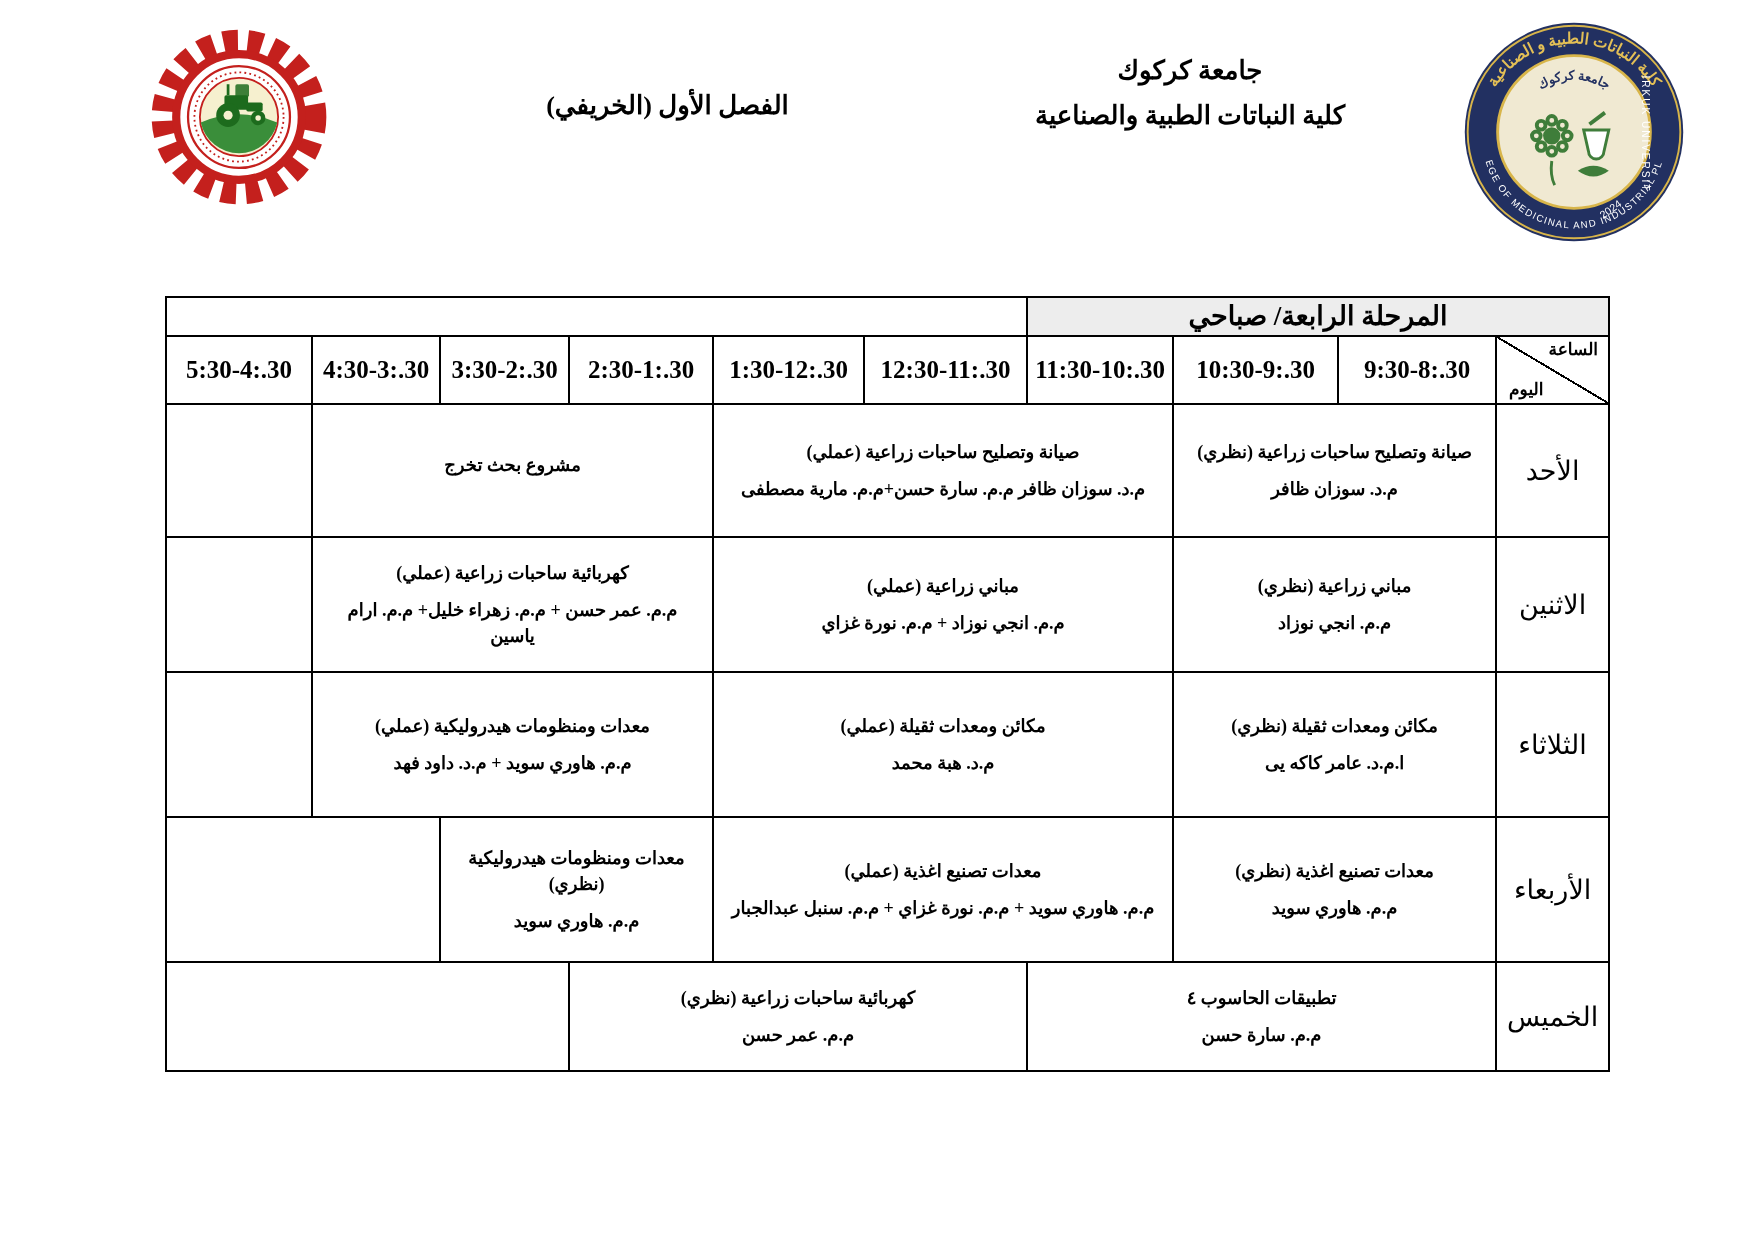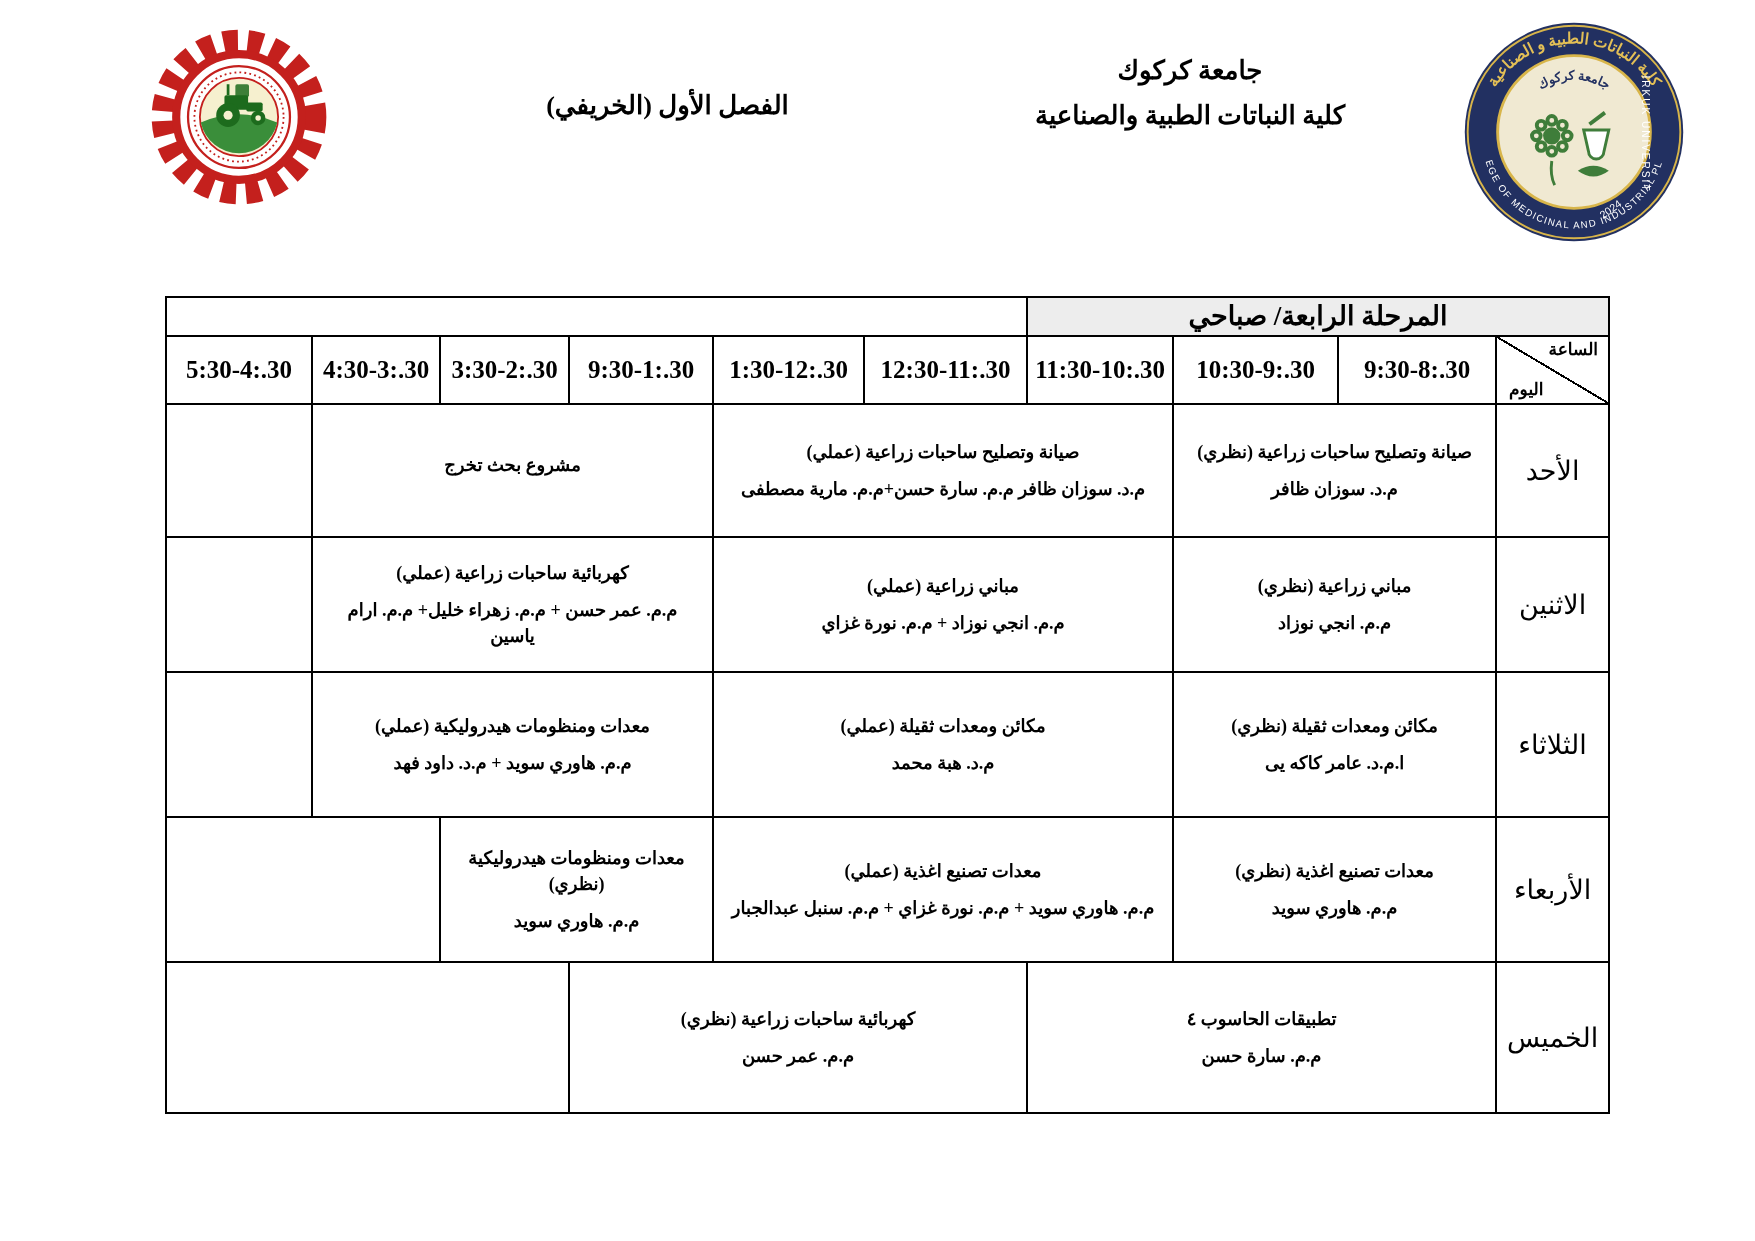--- a/index.html
+++ b/index.html
@@ -145,21 +145,21 @@
     <tr class="time-row" style="height:68px;">
       <td class="corner">
         <span class="corner-top">الساعة</span>
         <span class="corner-bottom">اليوم</span>
       </td>
       <td><span class="time-label">9:30-8:.30</span></td>
       <td><span class="time-label">10:30-9:.30</span></td>
       <td><span class="time-label">11:30-10:.30</span></td>
       <td><span class="time-label">12:30-11:.30</span></td>
       <td><span class="time-label">1:30-12:.30</span></td>
-      <td><span class="time-label">9:30-1:.30</span></td>
+      <td><span class="time-label">2:30-1:.30</span></td>
       <td><span class="time-label">3:30-2:.30</span></td>
       <td><span class="time-label">4:30-3:.30</span></td>
       <td><span class="time-label">5:30-4:.30</span></td>
     </tr>
 
     <tr style="height:133px;">
       <td class="day-cell">الأحد</td>
       <td colspan="2">
         <div class="lesson">
               <div class="t">صيانة وتصليح ساحبات زراعية (نظري)</div>
@@ -243,21 +243,21 @@
       </td>
       <td colspan="2">
         <div class="lesson">
               <div class="t">معدات ومنظومات هيدروليكية (نظري)</div>
               <div class="s">م.م. هاوري سويد</div>
             </div>
       </td>
       <td colspan="2"></td>
     </tr>
 
-    <tr style="height:151px;">
+    <tr style="height:109px;">
       <td class="day-cell">الخميس</td>
       <td colspan="3">
         <div class="lesson">
               <div class="t">تطبيقات الحاسوب ٤</div>
               <div class="s">م.م. سارة حسن</div>
             </div>
       </td>
       <td colspan="3">
         <div class="lesson">
               <div class="t">كهربائية ساحبات زراعية (نظري)</div>

